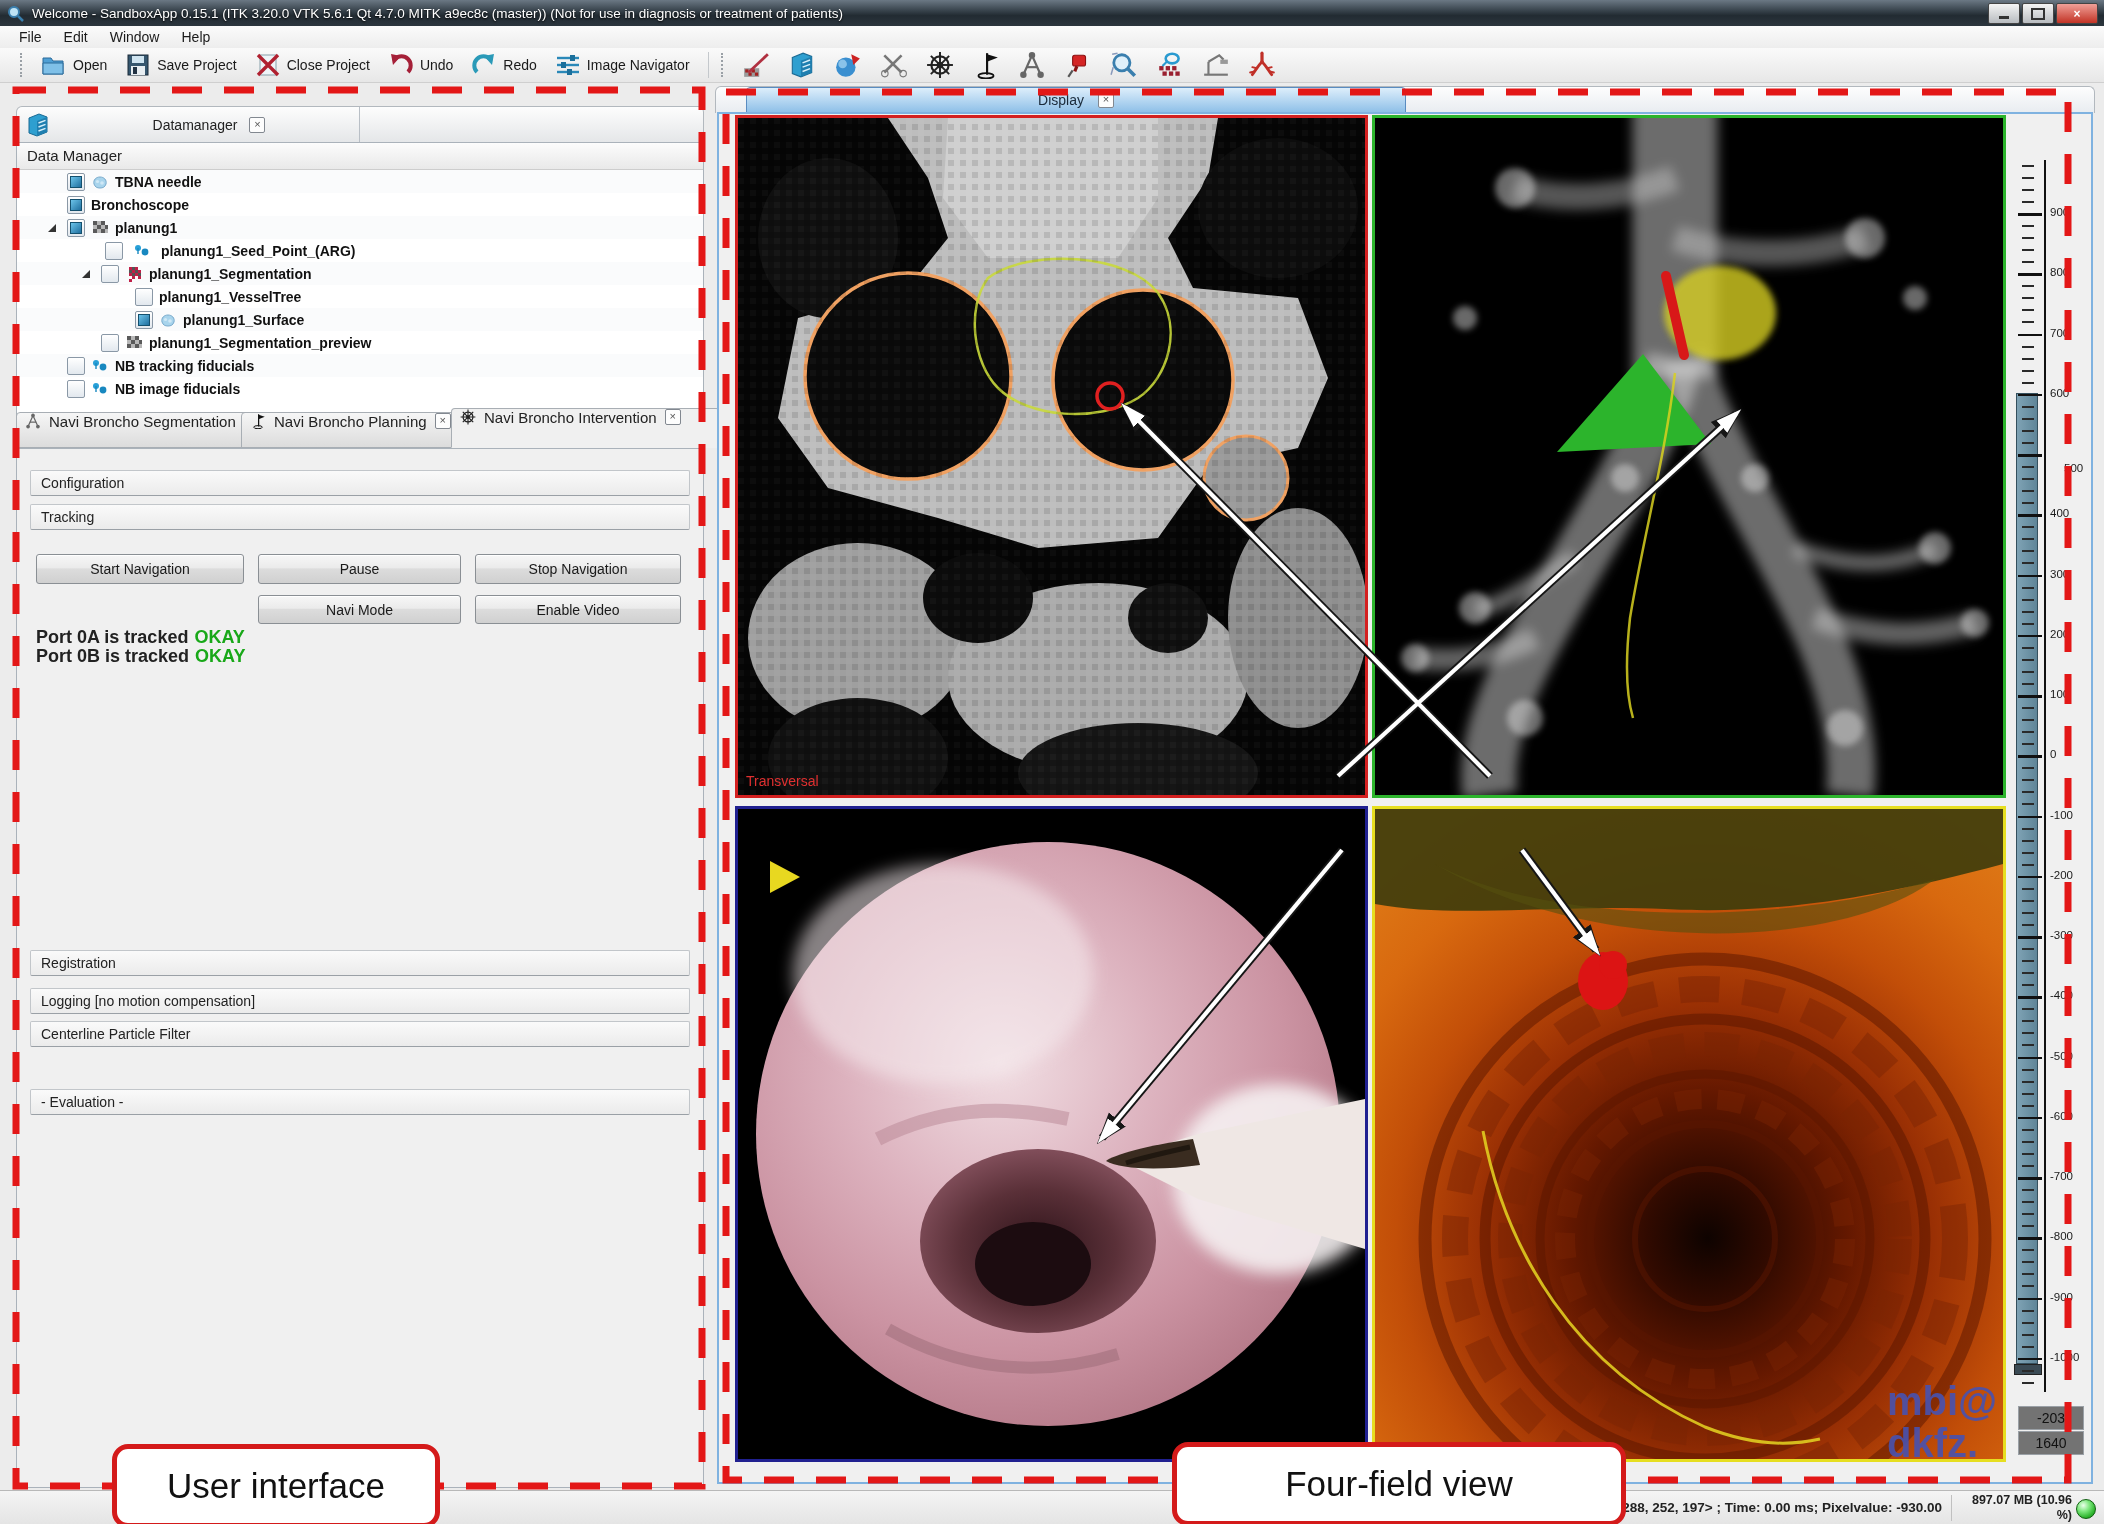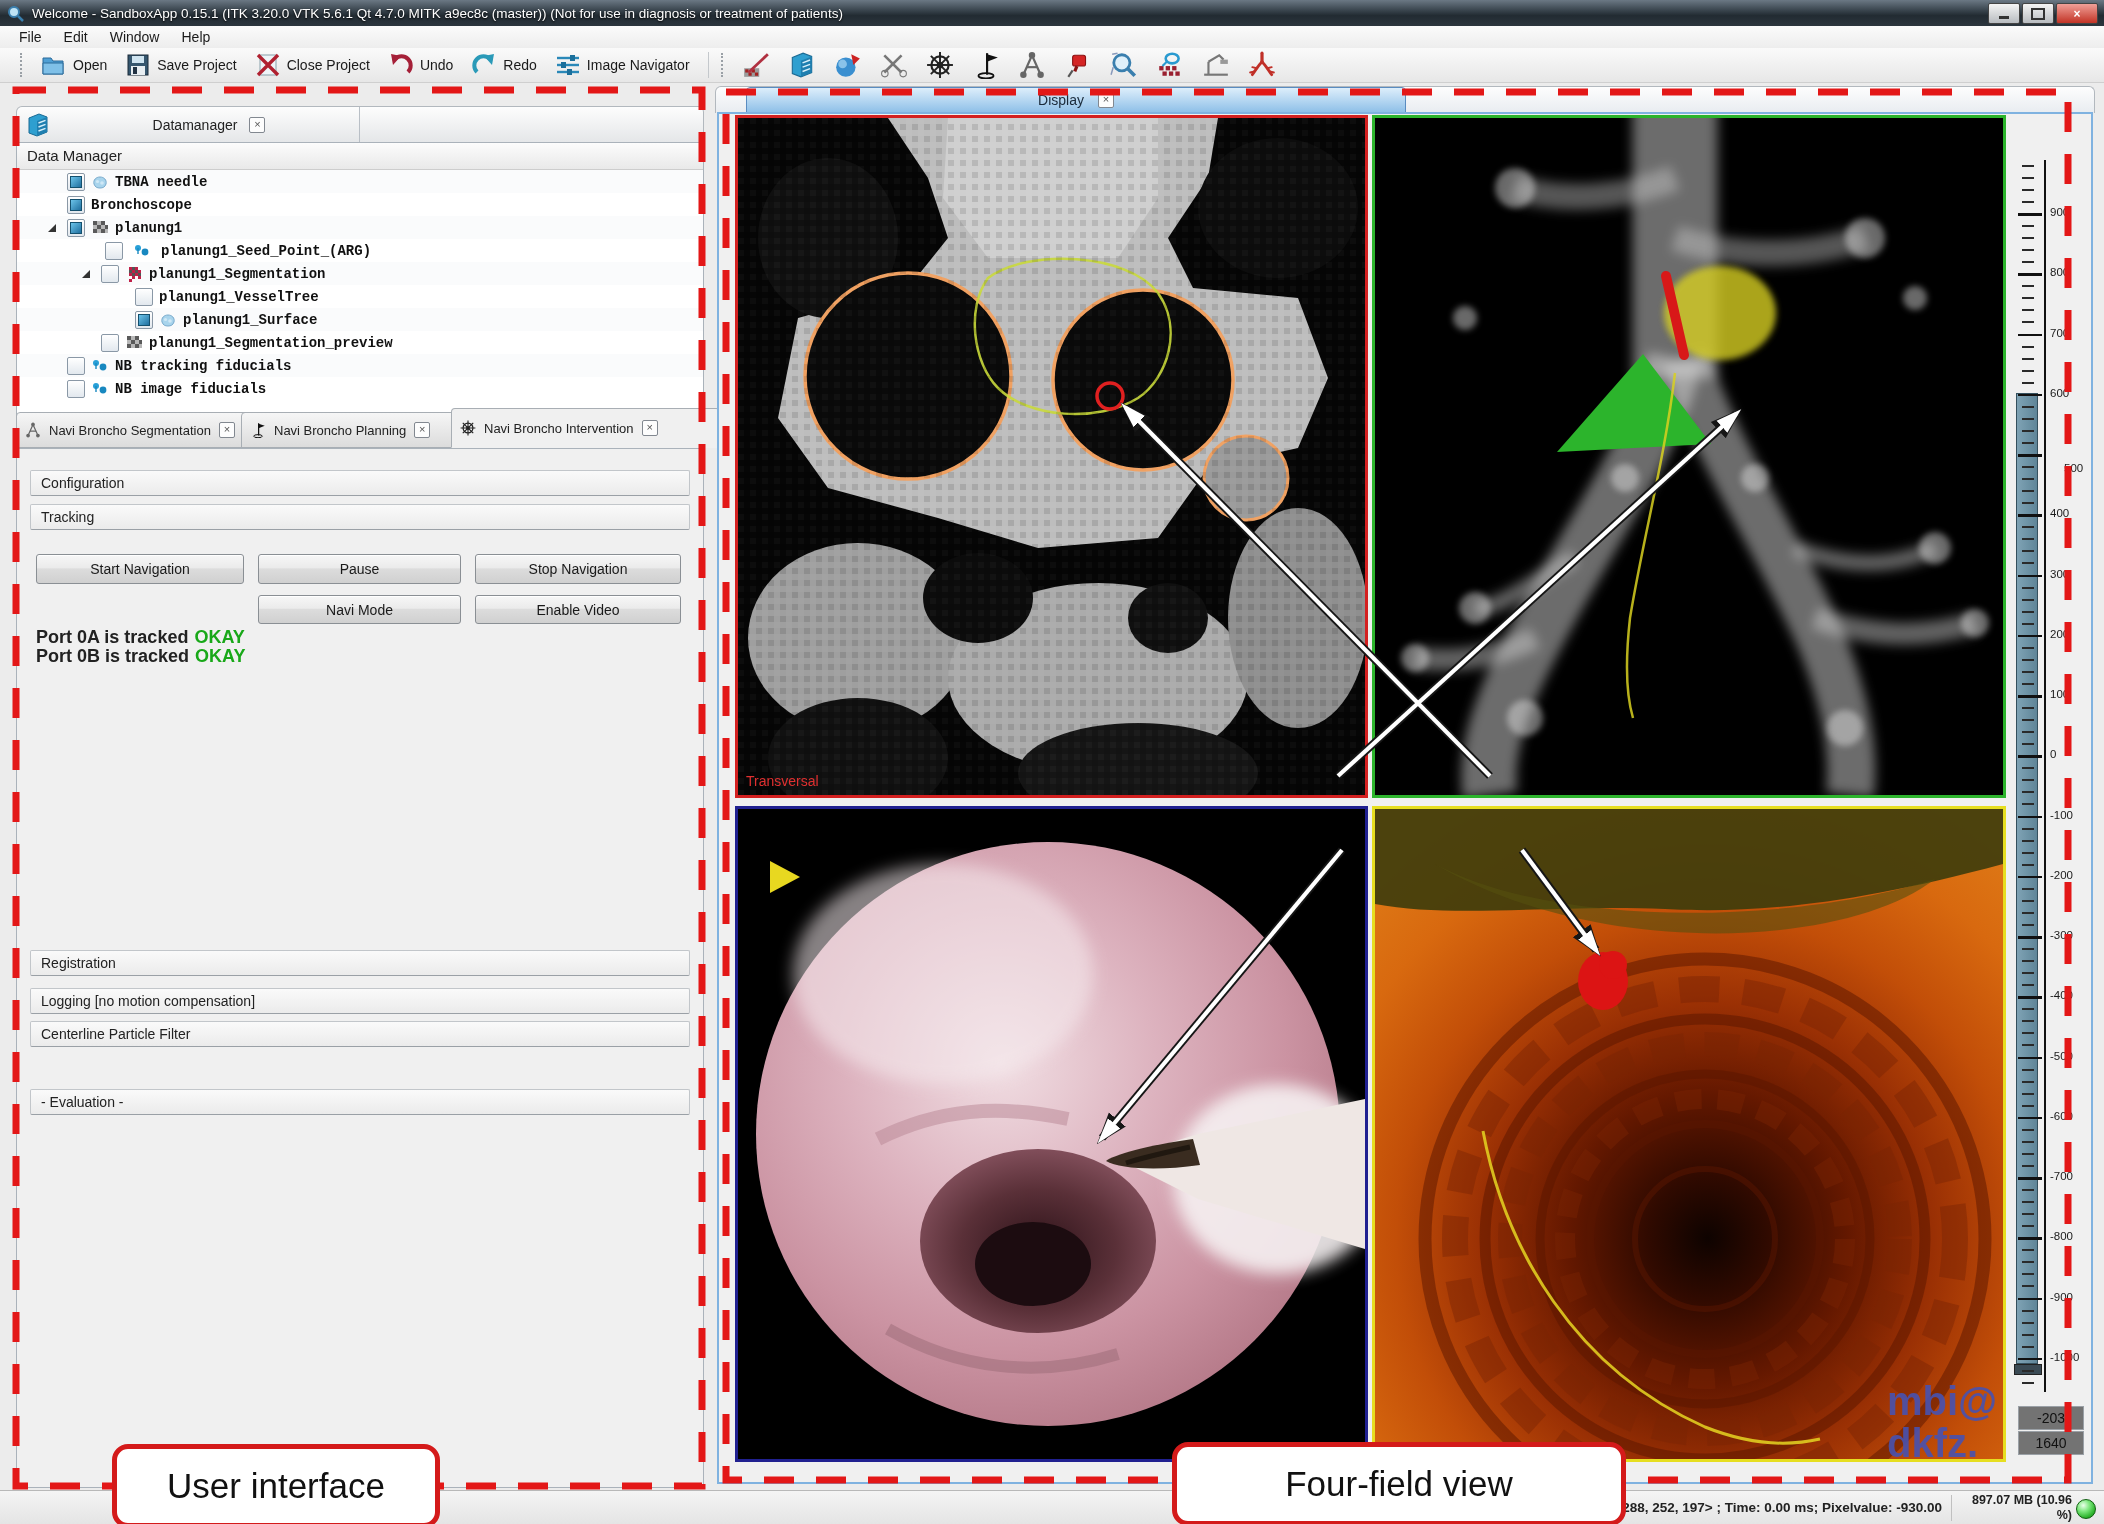--- a/index.html
+++ b/index.html
@@ -37,33 +37,33 @@
 
   
   #dm-tabbar{left:16px;top:106px;width:686px;height:36px;background:linear-gradient(180deg,#fdfdfd,#e4e6e8);
     border:1px solid #b2b8be;border-bottom:none;border-radius:6px 6px 0 0;}
   #dm-tab{position:absolute;left:42px;top:0;width:300px;height:100%;display:flex;align-items:center;justify-content:center;
     gap:12px;border-right:1px solid #b9bfc6;font-size:14px;color:#222;}
   #dm-panel{left:16px;top:142px;width:686px;height:272px;background:#fff;border:1px solid #aab2ba;}
   #dm-header{height:26px;line-height:26px;padding-left:10px;font-size:15px;color:#222;
     background:linear-gradient(180deg,#fcfcfc,#e9e9e9);border-bottom:1px solid #cdcdcd;}
   #dm-tree{position:absolute;left:0;top:27px;right:0;bottom:0;overflow:hidden;}
-  .tree-row{display:flex;align-items:center;height:23px;gap:6px;font-size:14px;font-weight:600;color:#111;font-family:Liberation Mono, monospace;}
+  .tree-row{display:flex;align-items:center;height:23px;gap:6px;font-size:14px;font-weight:600;color:#111;}
   .tree-row:nth-child(odd){background:#fafbfc;}
   .expander{width:16px;height:14px;position:relative;flex:none;}
   .expander.open::after{content:"";position:absolute;left:3px;top:3px;border-bottom:8px solid #333;border-left:8px solid transparent;}
   .tree-cb{width:16px;height:16px;flex:none;border:1px solid #8a98a6;border-radius:2px;
     background:linear-gradient(180deg,#ffffff,#e2e8ee);position:relative;}
   .tree-cb.on::after{content:"";position:absolute;left:2px;top:2px;right:2px;bottom:2px;
     background:linear-gradient(135deg,#6cc4ea,#1f6f9f);border:1px solid #14506e;}
 
   #view-tabs{left:16px;top:410px;width:686px;height:38px;}
-  .vtab{position:absolute;bottom:0;height:34px;display:flex;align-items:center;gap:8px;padding:0 8px;
+  .vtab{position:absolute;bottom:0;height:34px;display:flex;align-items:flex-start;gap:8px;padding:0 8px;
     background:linear-gradient(180deg,#f6f6f6,#dcdcdc);border:1px solid #a8aeb4;border-radius:4px 4px 0 0;
-    font-size:13px;color:#222;white-space:nowrap;overflow:hidden;margin-top:32px;}
+    font-size:15px;color:#222;white-space:nowrap;overflow:hidden;margin-top:32px;}
   .vtab.active{height:38px;background:#f0f0f0;border-bottom:1px solid #f0f0f0;}
   .close-glyph{width:14px;height:14px;flex:none;border:1px solid #828890;border-radius:2px;background:#fdfdfd;
     color:#555;font-size:11px;line-height:12px;text-align:center;}
   .close-glyph::after{content:"×";}
 
   #tool-panel{left:16px;top:448px;width:686px;height:1038px;background:#f0f0f0;border:1px solid #aab2ba;}
   .section-bar{position:absolute;width:660px;height:26px;line-height:25px;padding-left:10px;box-sizing:border-box;
     background:linear-gradient(180deg,#fafafa,#ebebeb);border:1px solid #c2c6ca;border-bottom-color:#9aa0a6;
     border-radius:2px;font-size:14px;color:#222;}
   .win-btn{position:absolute;display:flex;align-items:center;justify-content:center;font-size:14px;color:#1a1a1a;

